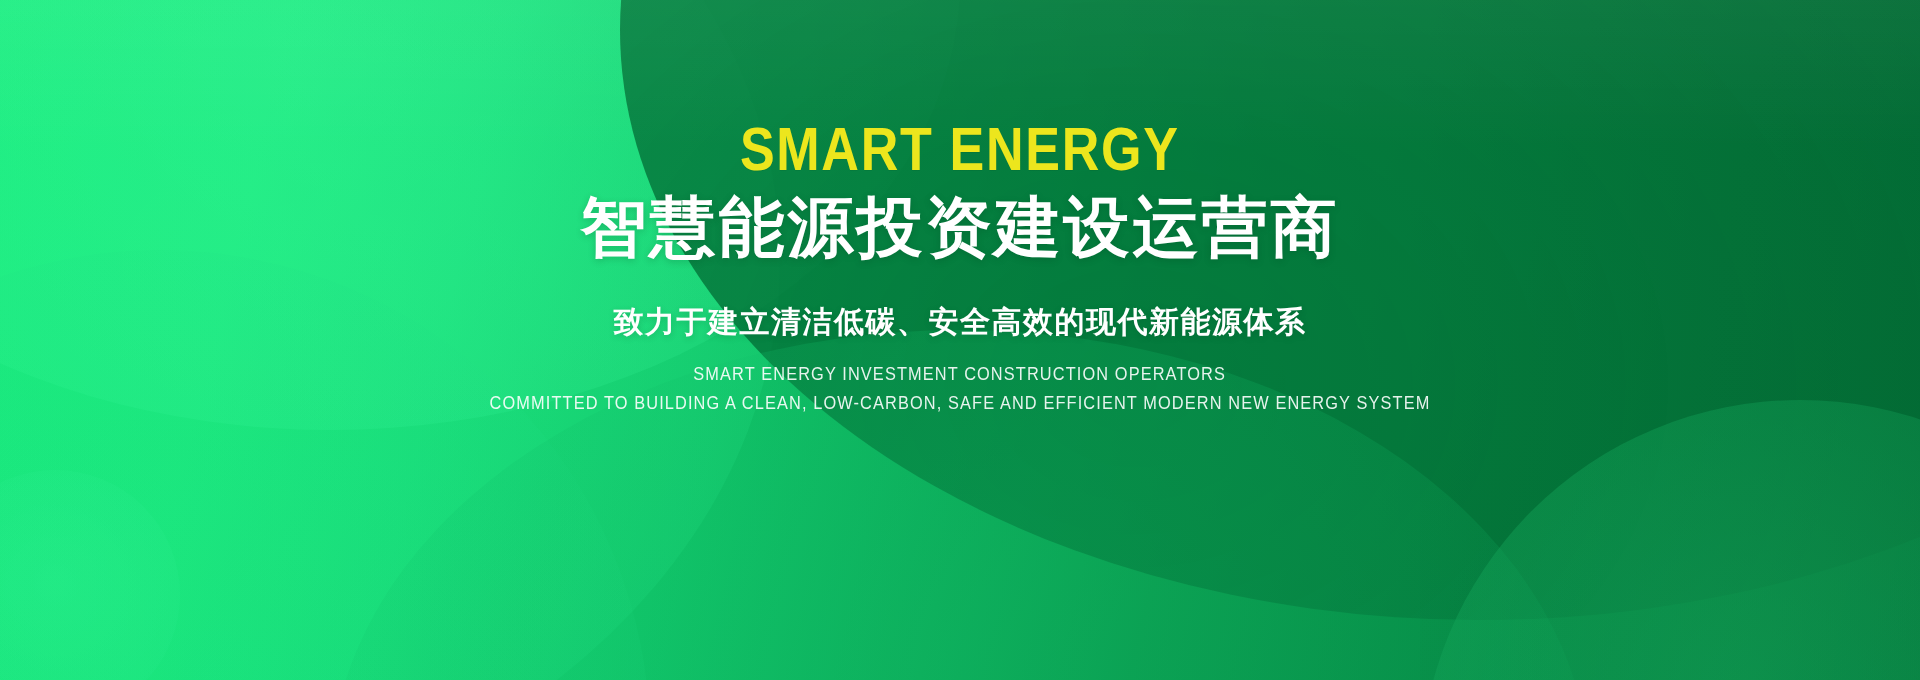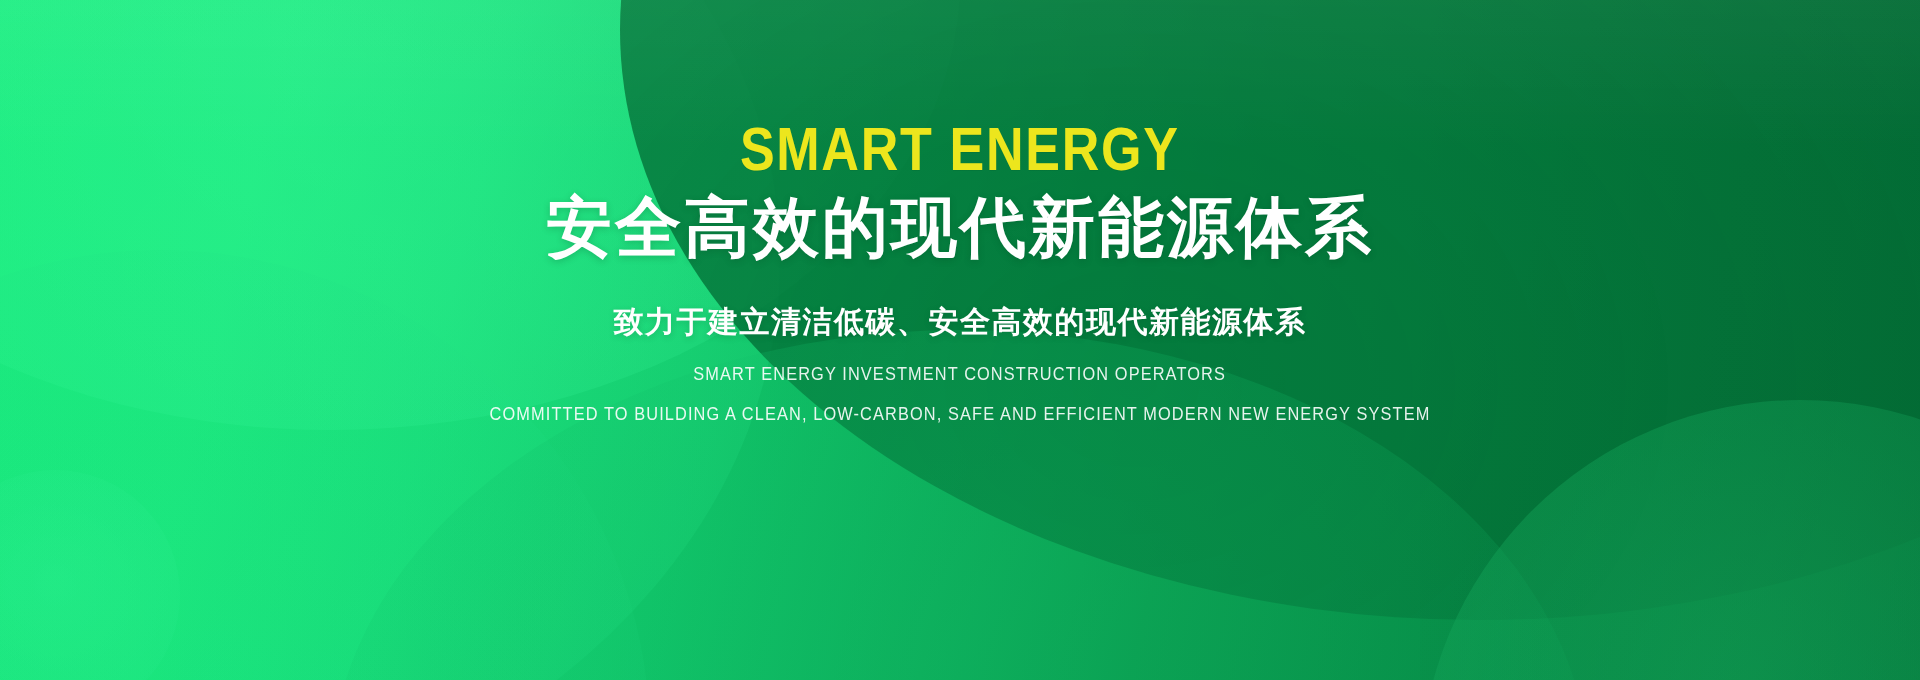--- a/index.html
+++ b/index.html
@@ -193,21 +193,21 @@
     color: #ffffff;
     white-space: nowrap;
     margin: 0 0 22px 0;
     text-shadow: 0 2px 6px rgba(0,60,28,0.20);
   }
 
   .en-lines {
     display: flex;
     flex-direction: column;
     align-items: center;
-    gap: 16px;
+    gap: 5px;
   }
 
   .en-line {
     font-family: "Liberation Sans Narrow", "Liberation Sans", "DejaVu Sans Condensed", sans-serif;
     font-weight: 400;
     font-size: 19px;
     line-height: 1.25;
     letter-spacing: 1.3px;
     color: rgba(255,255,255,0.90);
     white-space: nowrap;
@@ -228,21 +228,21 @@
   <div class="blob blob-bottom-centre"></div>
   <div class="blob blob-bottom-right"></div>
   <div class="blob blob-corner-dot"></div>
   <div class="blob blob-right-edge"></div>
   <div class="blob blob-top-sheen"></div>
 
   <div class="content">
 
     <div class="eyebrow-en">SMART ENERGY</div>
 
-    <h1 class="headline-cn">安全高效的现代新能源体系</h1>
+    <h1 class="headline-cn">智慧能源投资建设运营商</h1>
 
     <h2 class="subhead-cn">致力于建立清洁低碳、安全高效的现代新能源体系</h2>
 
     <div class="en-lines">
       <p class="en-line">SMART ENERGY INVESTMENT CONSTRUCTION OPERATORS</p>
       <p class="en-line">COMMITTED TO BUILDING A CLEAN, LOW-CARBON, SAFE AND EFFICIENT MODERN NEW ENERGY SYSTEM</p>
     </div>
 
   </div>
 </div>

